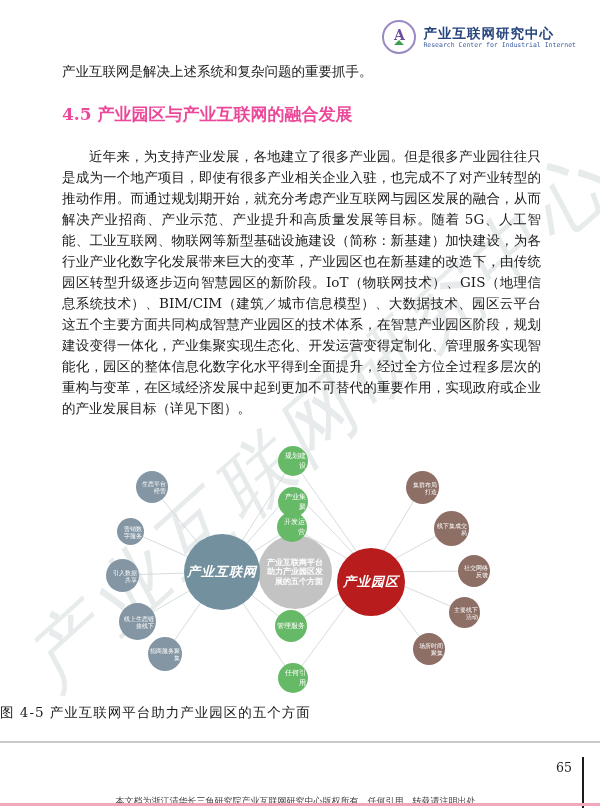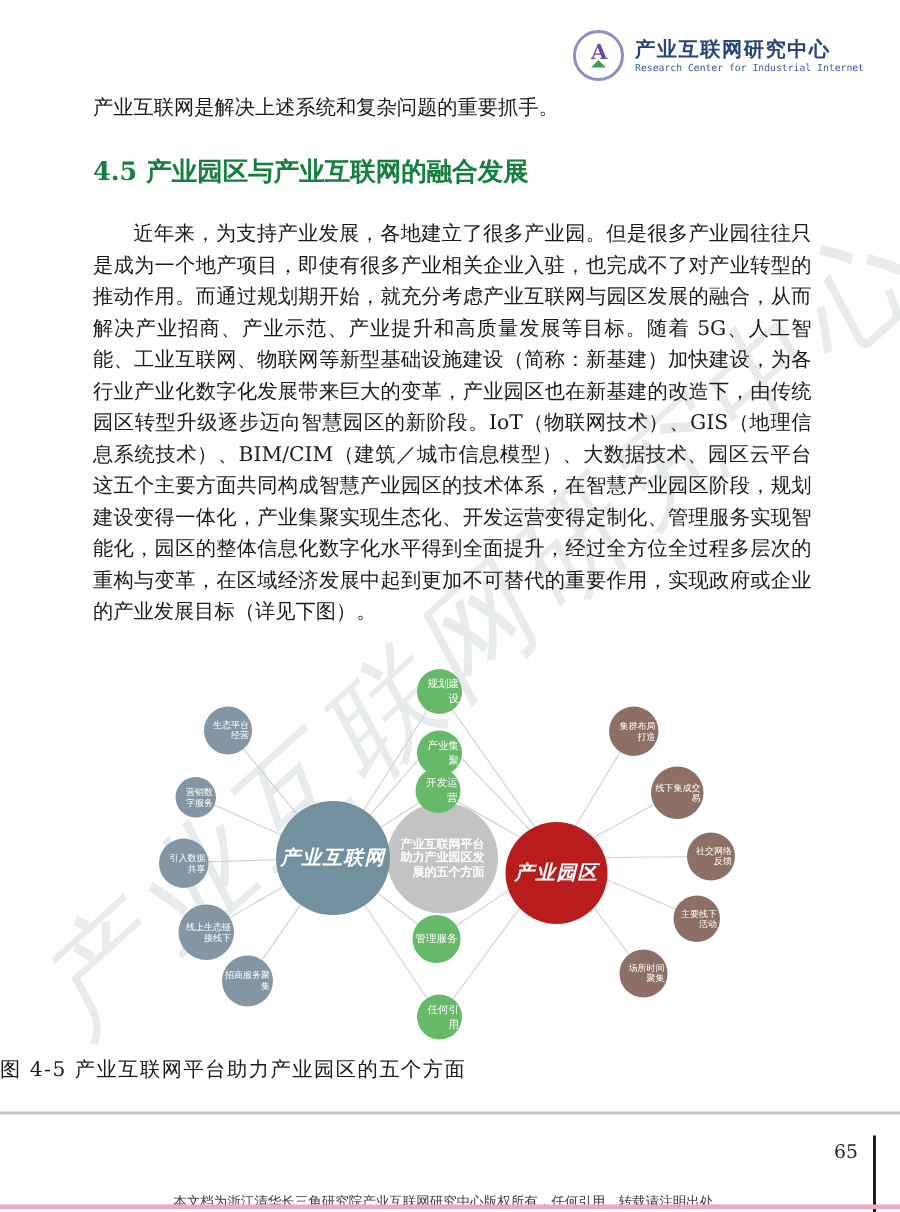--- a/index.html
+++ b/index.html
@@ -14,21 +14,21 @@
   #header{top:20px;right:24px;display:flex;align-items:center;gap:7px;z-index:2;}
   #logo-emblem{width:30px;height:30px;border-radius:50%;border:2.5px solid #9a89c2;
     background:#fff;display:flex;align-items:center;justify-content:center;flex-direction:column;}
   #logo-emblem .a{color:#6b4f9e;font-weight:bold;font-size:14px;line-height:12px;font-family:"DejaVu Serif",serif;}
   #logo-emblem .tri{width:0;height:0;border-left:5px solid transparent;border-right:5px solid transparent;
     border-bottom:5px solid #3f9e4f;margin-top:-1px;}
   #org-cn{font-size:13.5px;font-weight:bold;color:#27457c;letter-spacing:1px;line-height:15px;}
   #org-en{font-size:6.5px;color:#3a5ba0;font-family:"DejaVu Sans Mono",monospace;line-height:8px;}
   
   #intro{top:63px;left:62px;width:479px;font-size:13.5px;}
-  #heading{top:103px;left:62px;width:479px;font-size:17px;font-weight:bold;color:#15803d;}
+  #heading{top:103px;left:62px;width:479px;font-size:17px;font-weight:bold;color:#ec4899;}
   #paragraph{top:146px;left:62px;width:479px;font-size:13.5px;line-height:21px;
     text-align:justify;text-indent:2em;z-index:1;}
   
   #diagram{top:440px;left:0;width:600px;height:262px;z-index:1;}
   #diagram svg{position:absolute;left:0;top:0;z-index:1;}
   .node{position:absolute;border-radius:50%;display:flex;align-items:center;justify-content:center;
     text-align:right;color:#fff;z-index:3;box-sizing:border-box;padding:2px;}
   .hub{font-size:13px;font-weight:bold;font-style:italic;letter-spacing:1px;z-index:4;}
   .aspect{background:#66b966;font-size:7px;}
   .lnode{background:#8496a3;font-size:6px;line-height:7px;}

